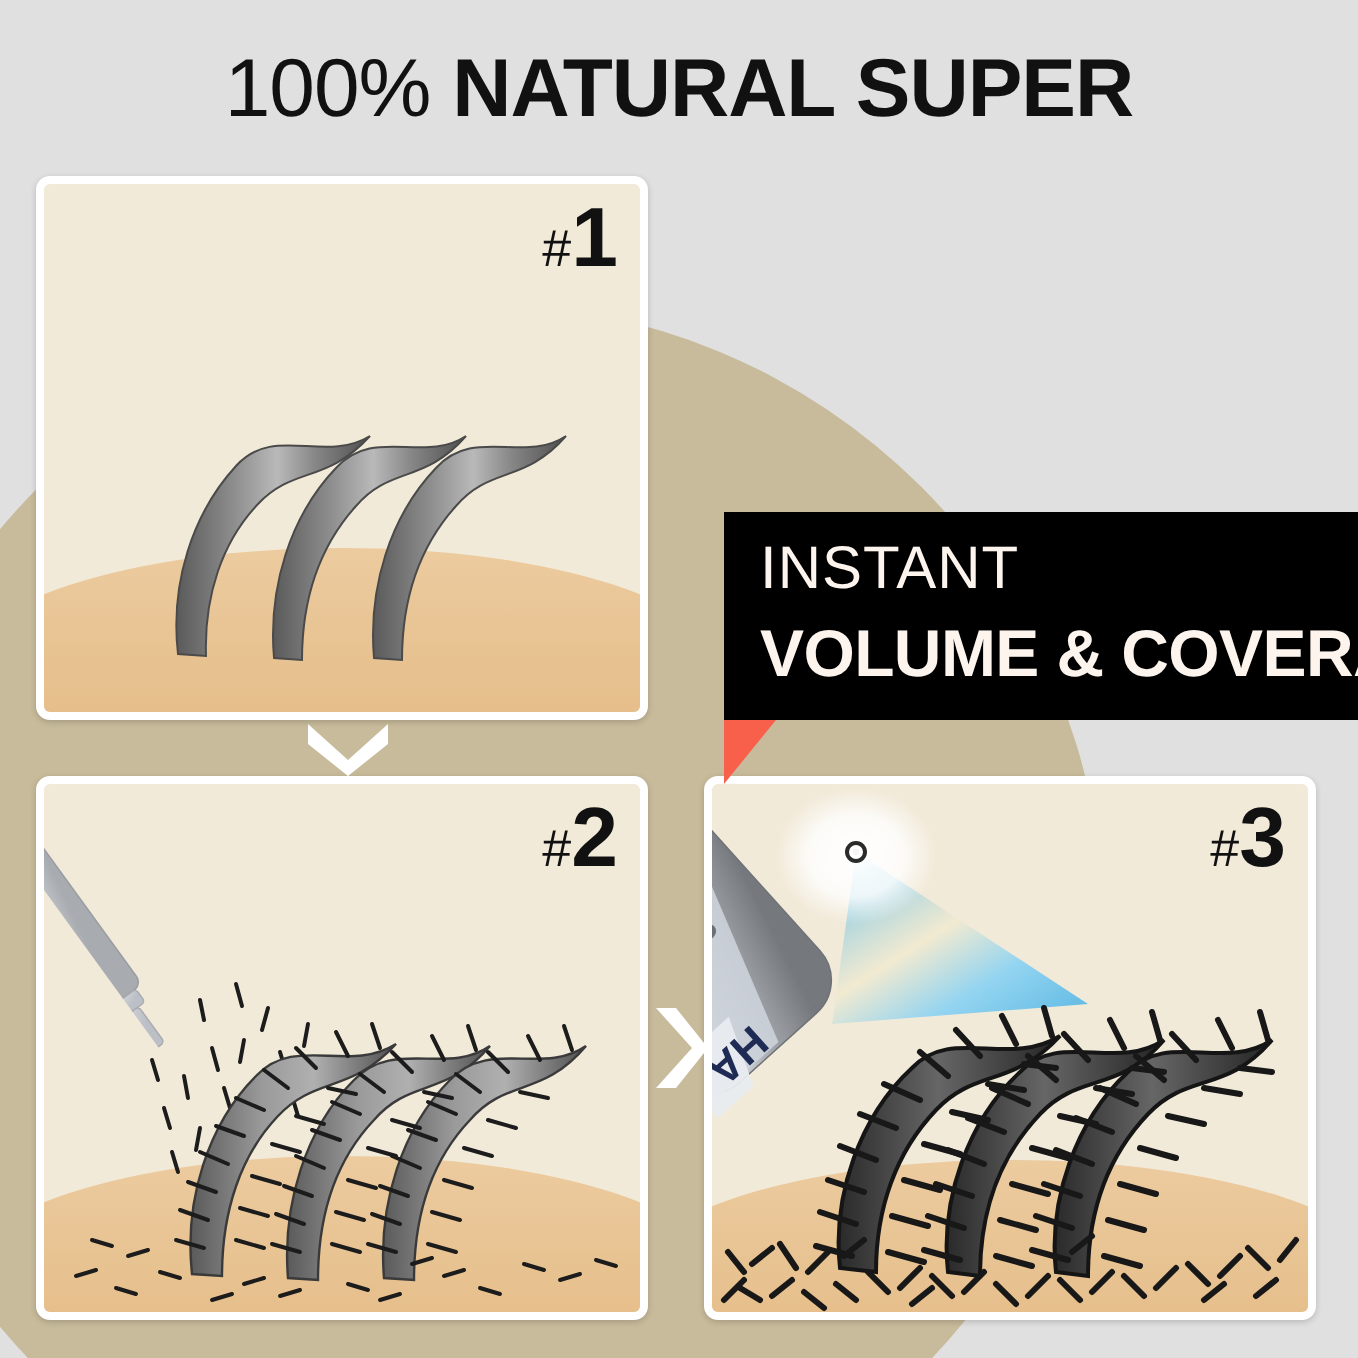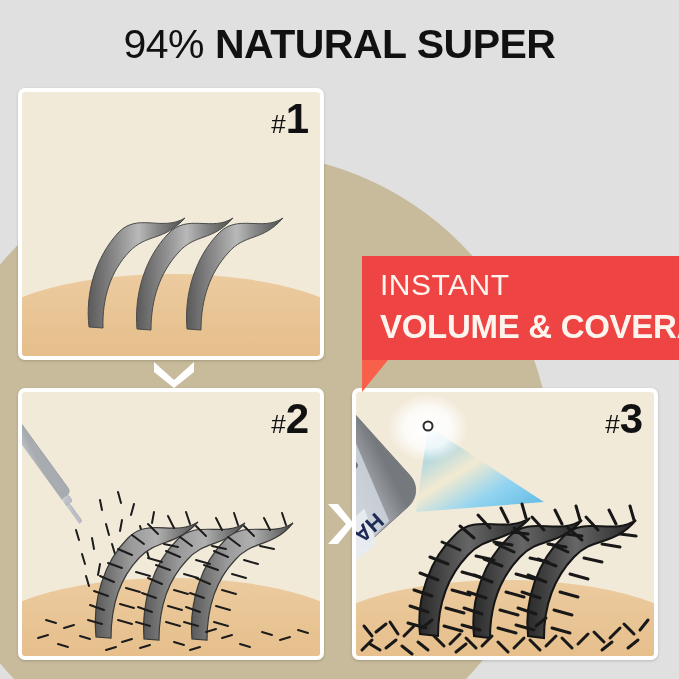--- a/index.html
+++ b/index.html
@@ -103,21 +103,21 @@
   #panel-2 .scalp { bottom: -122px; }
   #panel-3 .scalp { bottom: -124px; }
 
   
   #banner {
     position: absolute;
     left: 362px;
     top: 256px;
     width: 317px;
     height: 104px;
-    background: #ef4444;
+    background: #000000;
     z-index: 30;
   }
   #banner-tail {
     position: absolute;
     left: 362px;
     top: 360px;
     width: 26px;
     height: 32px;
     background: #f9604c;
     clip-path: polygon(0 0, 100% 0, 0 100%);
@@ -153,21 +153,21 @@
   #arrow-right { left: 324px; top: 500px; width: 30px; height: 48px; }
 </style>
 </head>
 <body>
 
 <div id="stage">
 
   <div id="tan-circle"></div>
 
   <div id="title">
-    <span class="thin">94%</span><span class="thin">&nbsp;</span><span class="bold">NATURAL SUPER</span>
+    <span class="thin">100%</span><span class="thin">&nbsp;</span><span class="bold">NATURAL SUPER</span>
   </div>
 
   <div class="panel" id="panel-1">
     <div class="panel-inner">
       <div class="scalp"></div>
 
       <svg width="298" height="264" viewBox="0 0 298 264" style="position:absolute;left:0;top:0;">
         <defs>
           <linearGradient id="hairGrad" x1="0" y1="0" x2="1" y2="0">
             <stop offset="0%" stop-color="#5a5a5a"></stop>

